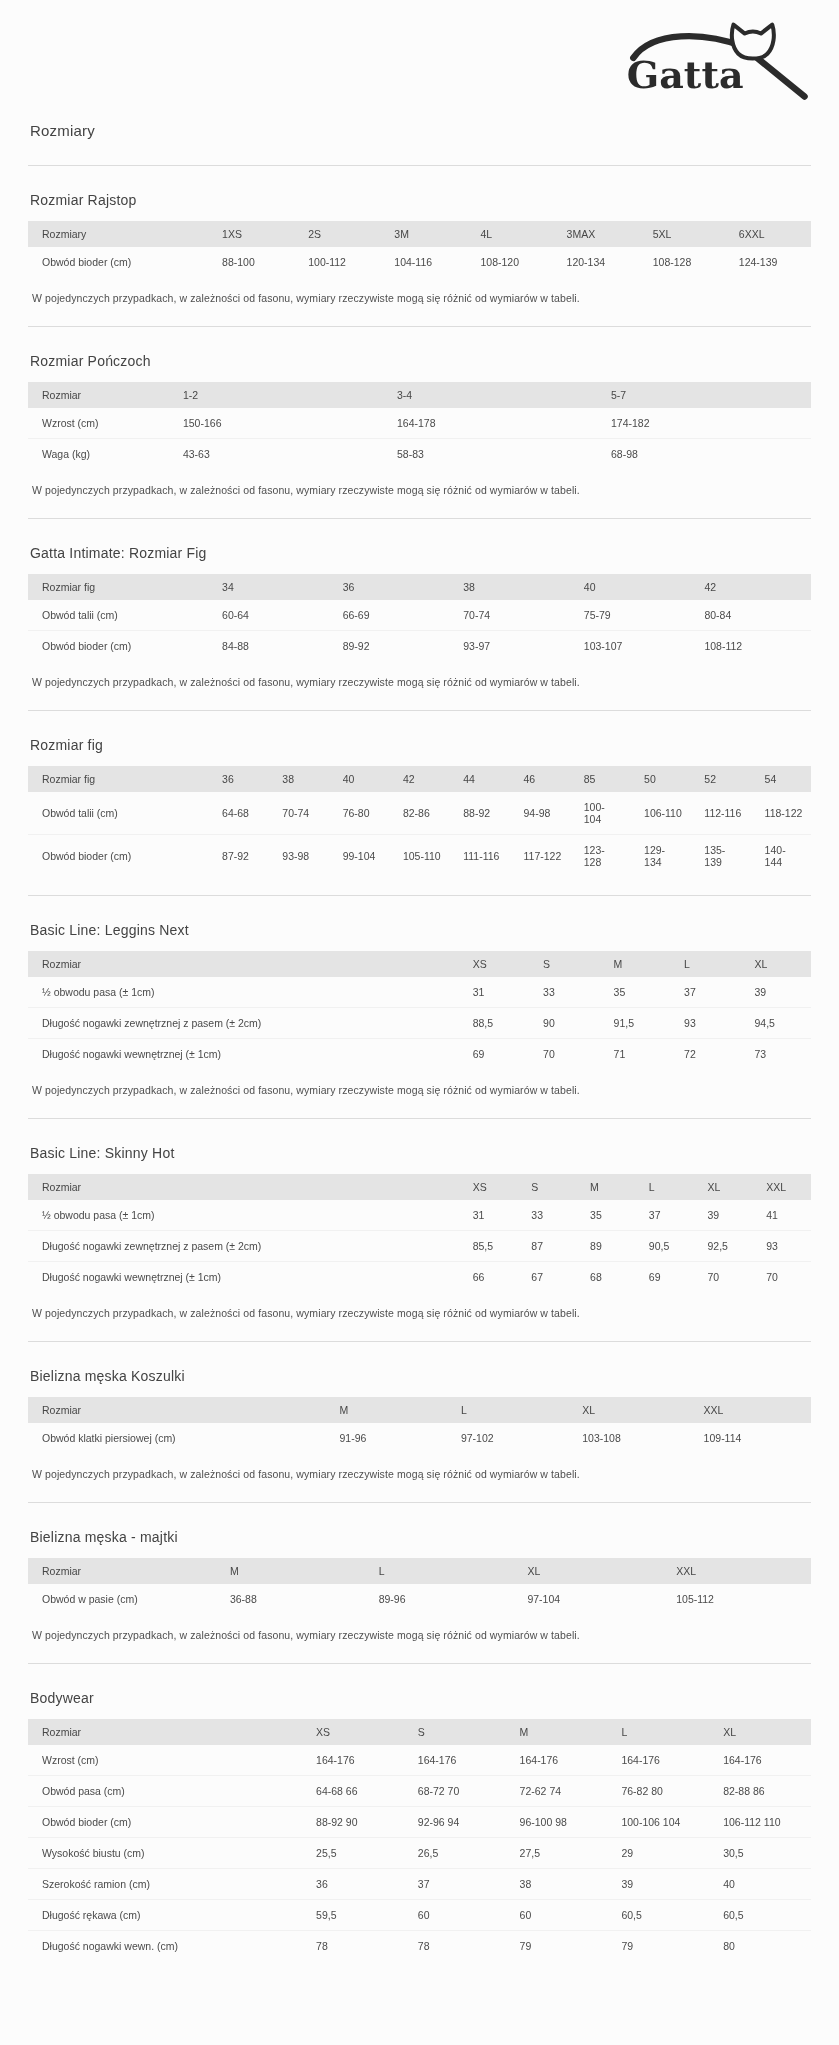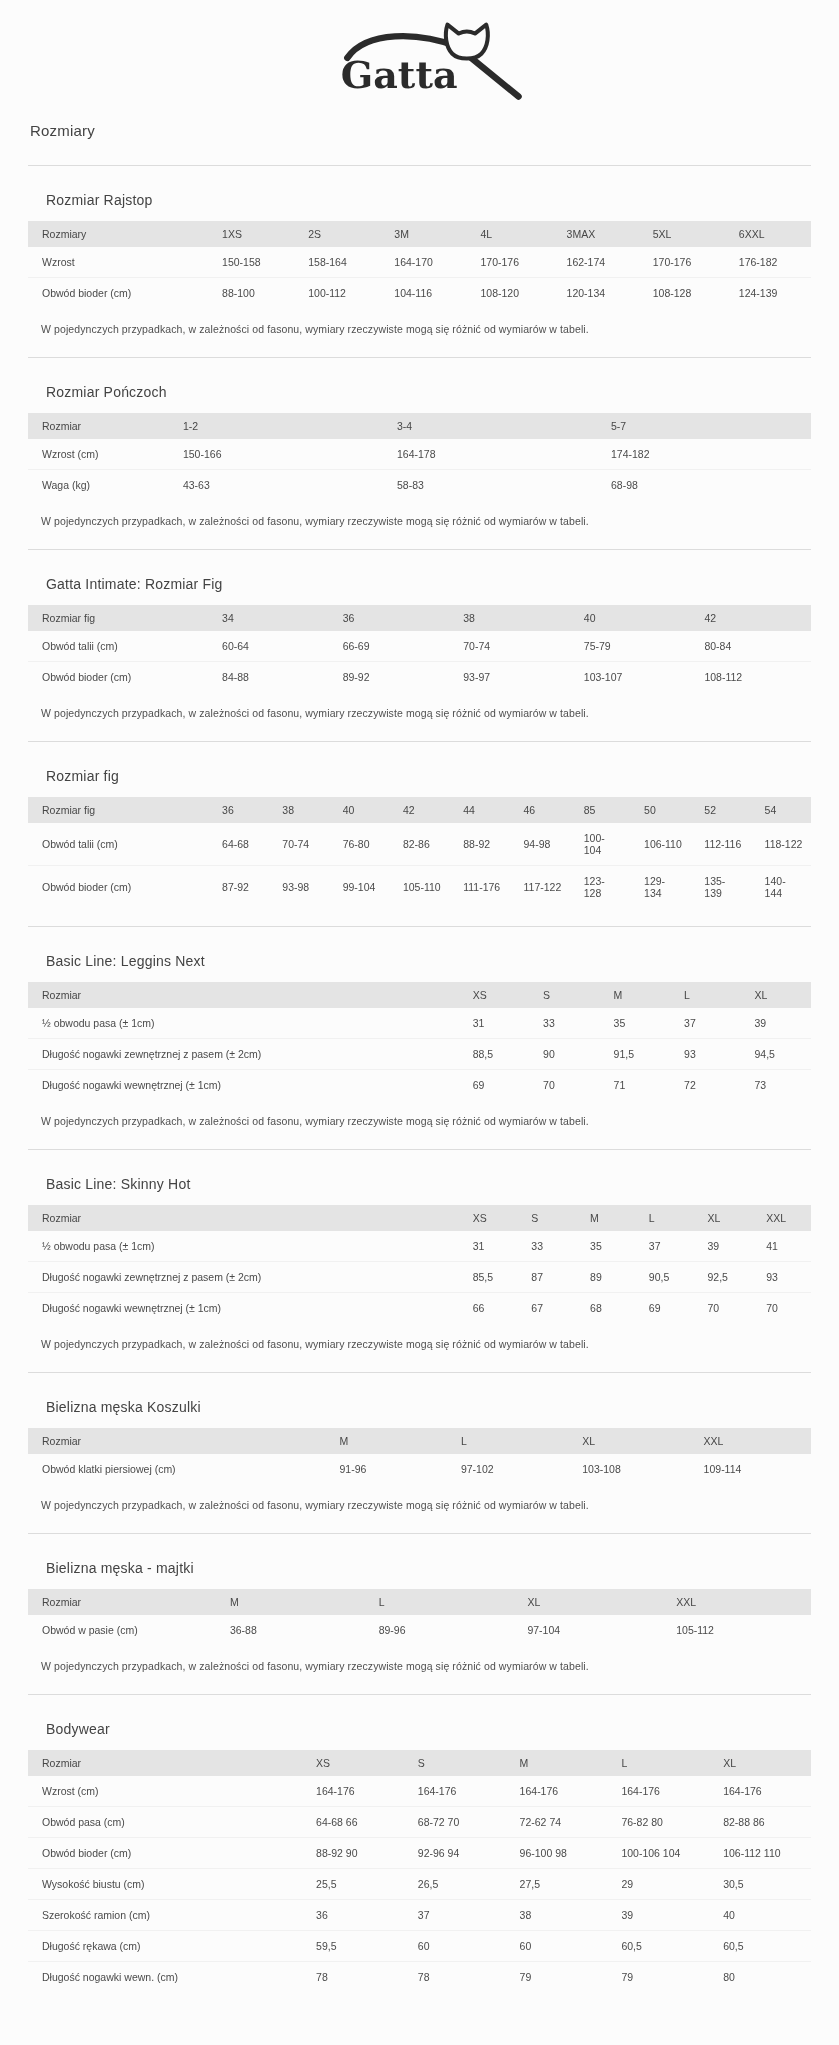--- a/index.html
+++ b/index.html
@@ -9,21 +9,21 @@
     min-height: 2045px;
     margin: 0;
     background: var(--page-bg, #fcfcfc);
     font-family: "Liberation Sans", sans-serif;
     color: var(--text, #454545);
     position: relative;
   }
   .page { padding: 14px 28px 30px 28px; }
 
   
-  .logo-wrap { text-align: center; padding: 6px 0 6px; }
+  .logo-wrap { text-align: right; padding: 6px 0 6px; }
   .logo { display: inline-block; }
 
   
   .page-title {
     font-size: 15px;
     font-weight: 400;
     color: var(--heading-text, #4a4a4a);
     margin: 10px 0 26px 2px;
     letter-spacing: .2px;
   }
@@ -33,21 +33,21 @@
     border-top: 1px solid var(--divider, #dcdcdc);
     height: 0;
   }
 
   
   .size-section { padding: 20px 0 18px; }
   .section-heading {
     font-size: 14px;
     font-weight: 400;
     color: var(--heading-text, #434343);
-    margin: 6px 0 13px 18px;
+    margin: 6px 0 13px 2px;
     letter-spacing: .2px;
   }
 
   table.size-table {
     width: 100%;
     border-collapse: collapse;
     table-layout: fixed;
     font-size: 10.5px;
     color: var(--text, #4a4a4a);
   }
@@ -61,21 +61,21 @@
   table.size-table tbody td {
     padding: 9px 8px 9px 14px;
     border-bottom: 1px solid #f1f1f1;
     background: transparent;
   }
   table.size-table tbody tr:last-child td { border-bottom: none; }
 
   .note {
     font-size: 10.5px;
     color: #4f4f4f;
-    margin: 15px 0 4px 13px;
+    margin: 15px 0 4px 4px;
     letter-spacing: .1px;
   }
 </style>
 </head>
 <body>
 
 <div class="page">
 
   <header class="logo-wrap">
     <div class="logo" title="">
@@ -113,30 +113,20 @@
               <th>1XS</th>
               <th>2S</th>
               <th>3M</th>
               <th>4L</th>
               <th>3MAX</th>
               <th>5XL</th>
               <th>6XXL</th>
             </tr>
           </thead>
           <tbody>
-            <tr class="body-row">
-              <td>Wzrost</td>
-              <td>150-158</td>
-              <td>158-164</td>
-              <td>164-170</td>
-              <td>170-176</td>
-              <td>162-174</td>
-              <td>170-176</td>
-              <td>176-182</td>
-            </tr>
             <tr class="body-row">
               <td>Obwód bioder (cm)</td>
               <td>88-100</td>
               <td>100-112</td>
               <td>104-116</td>
               <td>108-120</td>
               <td>120-134</td>
               <td>108-128</td>
               <td>124-139</td>
             </tr>
@@ -267,21 +257,21 @@
               <td>106-110</td>
               <td>112-116</td>
               <td>118-122</td>
             </tr>
             <tr class="body-row">
               <td>Obwód bioder (cm)</td>
               <td>87-92</td>
               <td>93-98</td>
               <td>99-104</td>
               <td>105-110</td>
-              <td>111-176</td>
+              <td>111-116</td>
               <td>117-122</td>
               <td>123-128</td>
               <td>129-134</td>
               <td>135-139</td>
               <td>140-144</td>
             </tr>
           </tbody>
         </table>
       </section>
       <hr class="divider">

